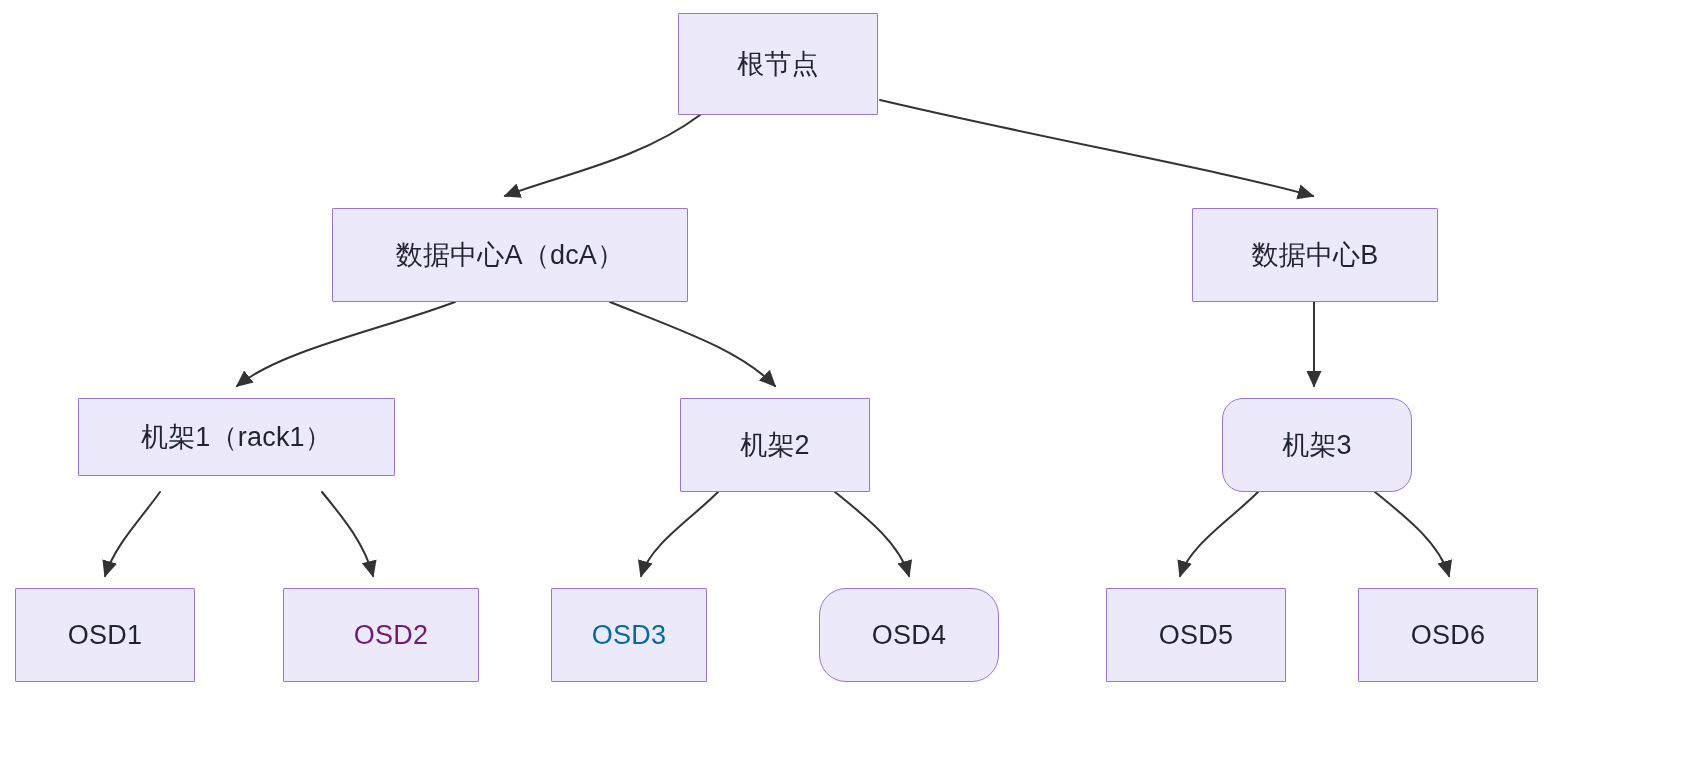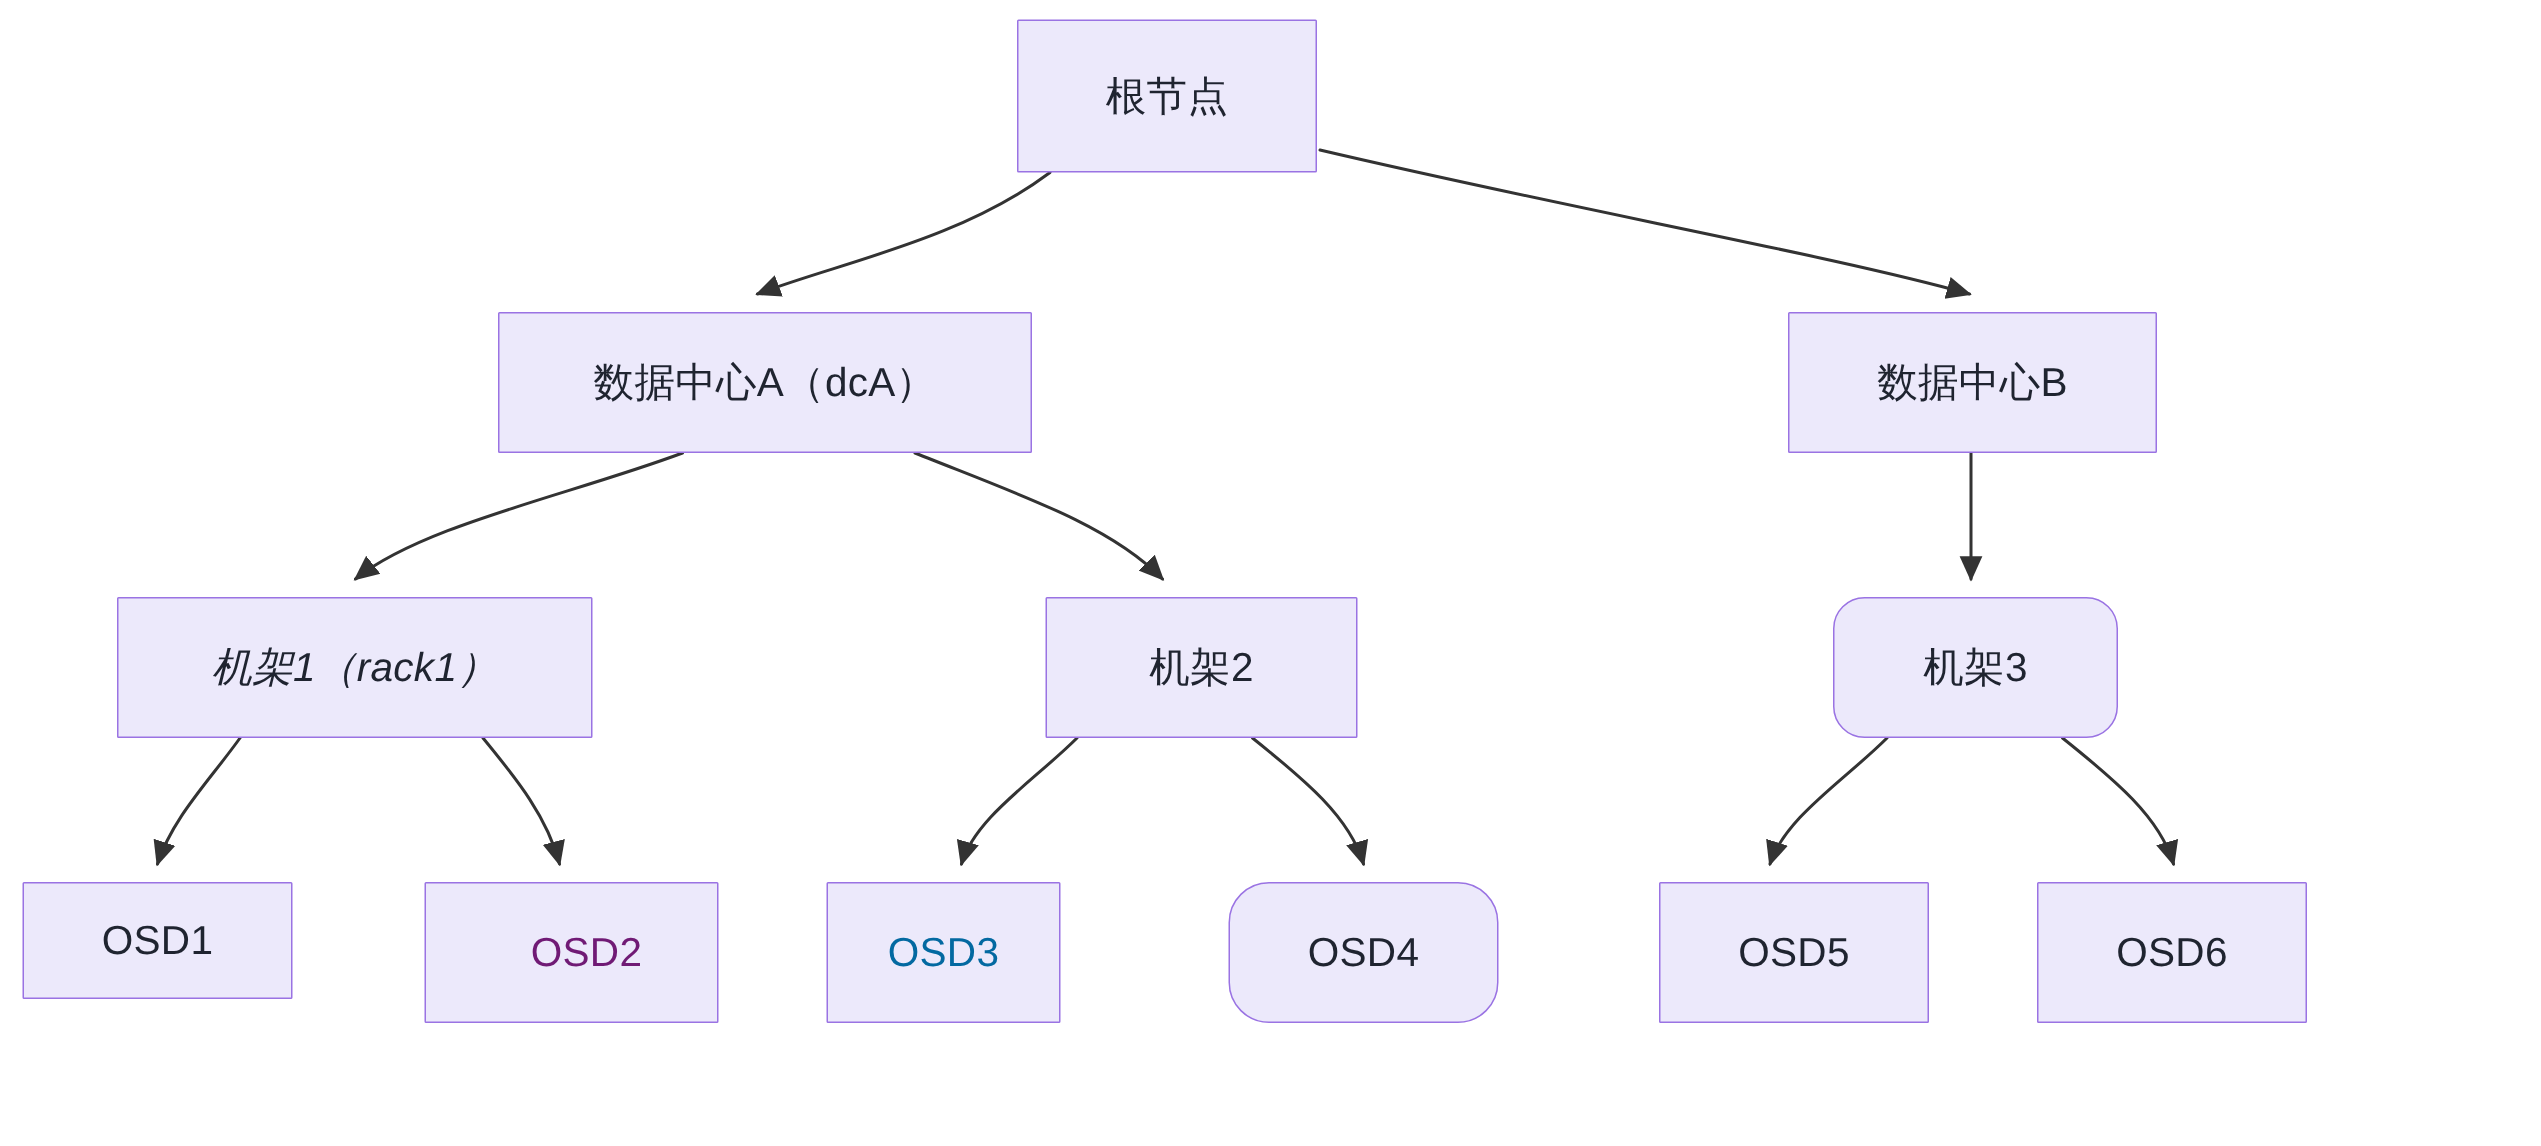--- a/index.html
+++ b/index.html
@@ -77,30 +77,30 @@
   <div id="node-group">
       <div class="node" style="left: 678px; top: 13px; width: 200px; height: 102px; background: rgb(236, 233, 251); border-color: rgb(154, 115, 227); color: rgb(31, 36, 48);">
         <span class="node-label">根节点</span>
       </div>
       <div class="node" style="left: 332px; top: 208px; width: 356px; height: 94px; background: rgb(236, 233, 251); border-color: rgb(154, 115, 227); color: rgb(31, 36, 48);">
         <span class="node-label">数据中心A（dcA）</span>
       </div>
       <div class="node" style="left: 1192px; top: 208px; width: 246px; height: 94px; background: rgb(236, 233, 251); border-color: rgb(154, 115, 227); color: rgb(31, 36, 48);">
         <span class="node-label">数据中心B</span>
       </div>
-      <div class="node" style="left: 78px; top: 398px; width: 317px; height: 94px; background: rgb(236, 233, 251); border-color: rgb(154, 115, 227); color: rgb(31, 36, 48); font-style: italic;">
+      <div class="node" style="left: 78px; top: 398px; width: 317px; height: 78px; background: rgb(236, 233, 251); border-color: rgb(154, 115, 227); color: rgb(31, 36, 48);">
         <span class="node-label">机架1（rack1）</span>
       </div>
-      <div class="node" style="left: 680px; top: 398px; width: 208px; height: 94px; background: rgb(236, 233, 251); border-color: rgb(154, 115, 227); color: rgb(31, 36, 48); margin-left: 17px;">
+      <div class="node" style="left: 680px; top: 398px; width: 190px; height: 94px; background: rgb(236, 233, 251); border-color: rgb(154, 115, 227); color: rgb(31, 36, 48);">
         <span class="node-label">机架2</span>
       </div>
       <div class="node" style="left: 1222px; top: 398px; width: 190px; height: 94px; background: rgb(236, 233, 251); border-color: rgb(154, 115, 227); color: rgb(31, 36, 48); border-radius: 21px;">
         <span class="node-label">机架3</span>
       </div>
-      <div class="node" style="left: 15px; top: 588px; width: 180px; height: 78px; background: rgb(236, 233, 251); border-color: rgb(154, 115, 227); color: rgb(31, 36, 48);">
+      <div class="node" style="left: 15px; top: 588px; width: 180px; height: 94px; background: rgb(236, 233, 251); border-color: rgb(154, 115, 227); color: rgb(31, 36, 48);">
         <span class="node-label">OSD1</span>
       </div>
       <div class="node" style="left: 283px; top: 588px; width: 196px; height: 94px; background: rgb(236, 233, 251); border-color: rgb(154, 115, 227); color: #701a75; padding-left: 20px;">
         <span class="node-label">OSD2</span>
       </div>
       <div class="node" style="left: 551px; top: 588px; width: 156px; height: 94px; background: rgb(236, 233, 251); border-color: rgb(154, 115, 227); color: #0369a1;">
         <span class="node-label">OSD3</span>
       </div>
       <div class="node" style="left: 819px; top: 588px; width: 180px; height: 94px; background: rgb(236, 233, 251); border-color: rgb(154, 115, 227); color: rgb(31, 36, 48); border-radius: 27px;">
         <span class="node-label">OSD4</span>

